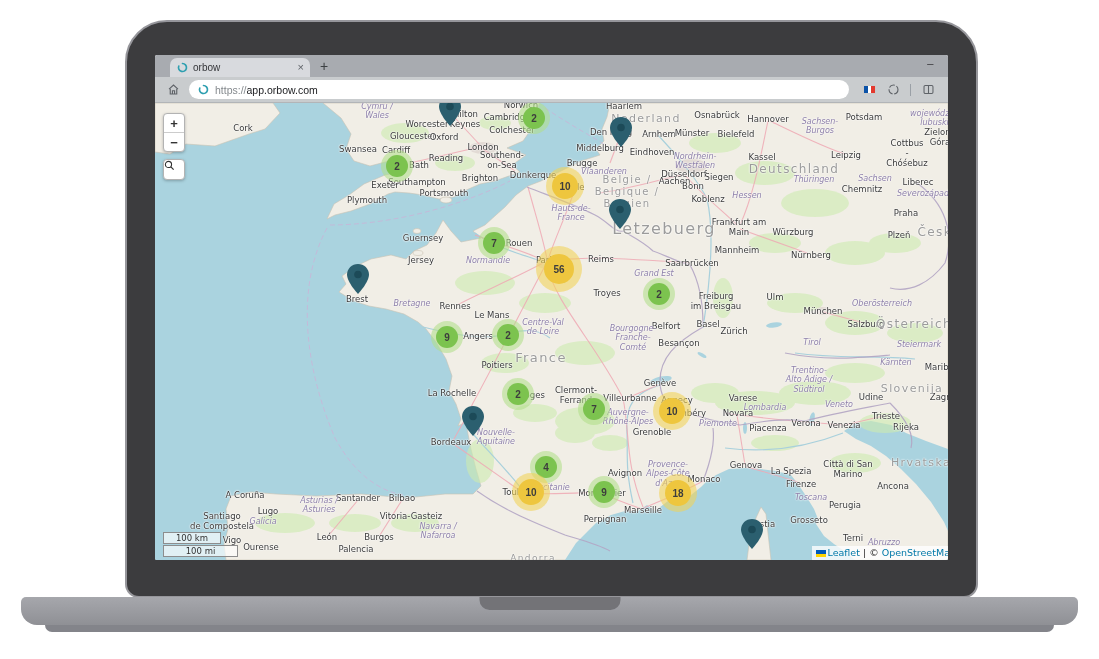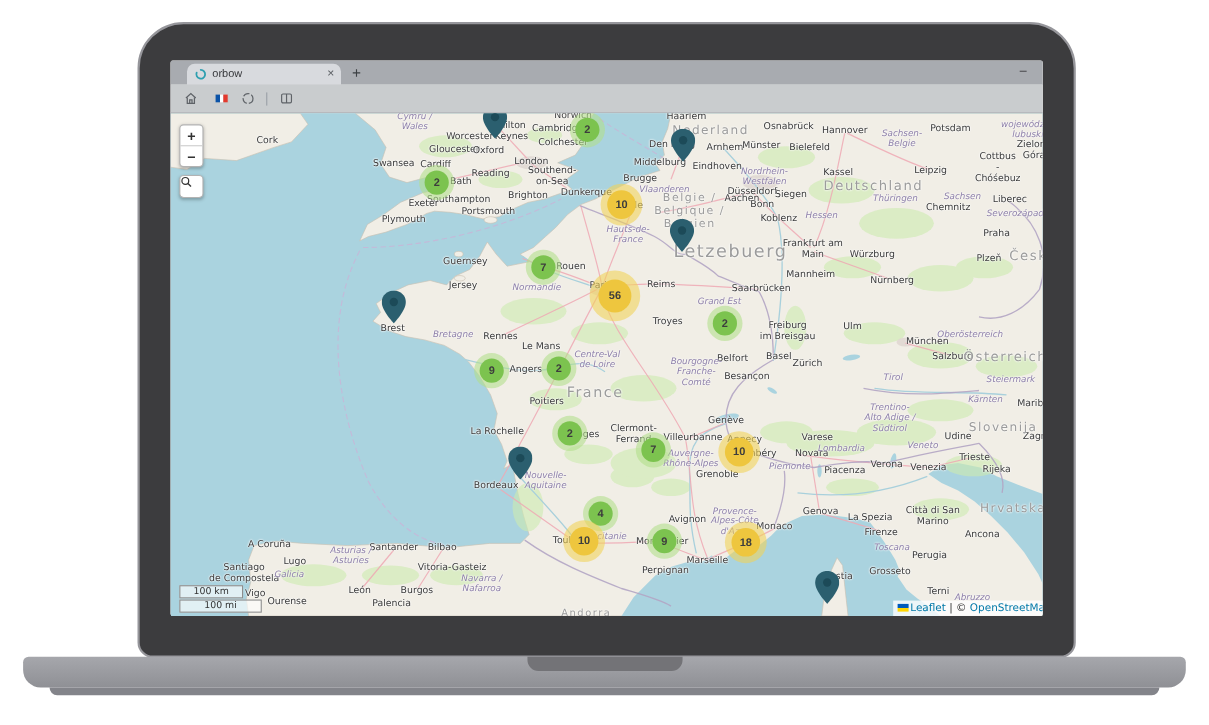--- a/index.html
+++ b/index.html
@@ -102,20 +102,28 @@
     </div>
 
     <div id="addrbar">
       <span class="chrome-icon">
         <svg width="13" height="13" viewBox="0 0 16 16" fill="none" stroke="#5f6368" stroke-width="1.4">
           <path d="M2.5 7.5 L8 2.5 L13.5 7.5"></path>
             <path d="M4 7 V13.5 H12 V7"></path>
             <path d="M6.7 13.5 V9.5 H9.3 V13.5"></path>
         </svg>
       </span>
+      <div id="url-pill">
+        <span style="display:flex">
+          <svg width="11" height="11" viewBox="0 0 16 16">
+              <path d="M8 2.2 a5.8 5.8 0 1 1 -5.4 3.6" fill="none" stroke="#2e9fb0" stroke-width="2.4" stroke-linecap="round"></path>
+            </svg>
+        </span>
+        <span id="url-text"><span class="url-scheme">https://</span><span class="url-host">app.orbow.com</span></span>
+      </div>
       <div id="addr-right">
         <span class="flag">
             <span style="background:#0b53a8"></span>
             <span style="background:#fff"></span>
             <span style="background:#e3392e"></span>
           </span>
         <span class="chrome-icon">
           <svg width="13" height="13" viewBox="0 0 16 16">
               <circle cx="8" cy="8" r="5.5" fill="none" stroke="#5f6368" stroke-width="1.4" stroke-dasharray="7.5 2.2"></circle>
             </svg>
@@ -343,21 +351,21 @@
           <div class="mlbl lbl-city" style="left: 744px; top: 132px;">Plzeň</div>
           <div class="mlbl lbl-city" style="left: 584px; top: 124px;">Frankfurt am
 Main</div>
           <div class="mlbl lbl-city" style="left: 638px; top: 129px;">Würzburg</div>
           <div class="mlbl lbl-city" style="left: 582px; top: 147px;">Mannheim</div>
           <div class="mlbl lbl-city" style="left: 656px; top: 152px;">Nürnberg</div>
           <div class="mlbl lbl-city" style="left: 537px; top: 160px;">Saarbrücken</div>
           <div class="mlbl lbl-city" style="left: 561px; top: 198px;">Freiburg
 im Breisgau</div>
           <div class="mlbl lbl-city" style="left: 620px; top: 194px;">Ulm</div>
-          <div class="mlbl lbl-city" style="left: 688px; top: 208px;">München</div>
+          <div class="mlbl lbl-city" style="left: 668px; top: 208px;">München</div>
           <div class="mlbl lbl-city" style="left: 711px; top: 221px;">Salzburg</div>
           <div class="mlbl lbl-city" style="left: 553px; top: 221px;">Basel</div>
           <div class="mlbl lbl-city" style="left: 579px; top: 228px;">Zürich</div>
           <div class="mlbl lbl-city" style="left: 588px; top: 295px;">Varese</div>
           <div class="mlbl lbl-city" style="left: 583px; top: 310px;">Novara</div>
           <div class="mlbl lbl-city" style="left: 613px; top: 325px;">Piacenza</div>
           <div class="mlbl lbl-city" style="left: 651px; top: 320px;">Verona</div>
           <div class="mlbl lbl-city" style="left: 689px; top: 322px;">Venezia</div>
           <div class="mlbl lbl-city" style="left: 731px; top: 313px;">Trieste</div>
           <div class="mlbl lbl-city" style="left: 716px; top: 294px;">Udine</div>
@@ -406,21 +414,21 @@
 Franche-
 Comté</div>
           <div class="mlbl lbl-region" style="left: 499px; top: 171px;">Grand Est</div>
           <div class="mlbl lbl-region" style="left: 449px; top: 69px;">Vlaanderen</div>
           <div class="mlbl lbl-region" style="left: 540px; top: 58px;">Nordrhein-
 Westfalen</div>
           <div class="mlbl lbl-region" style="left: 592px; top: 93px;">Hessen</div>
           <div class="mlbl lbl-region" style="left: 659px; top: 77px;">Thüringen</div>
           <div class="mlbl lbl-region" style="left: 720px; top: 76px;">Sachsen</div>
           <div class="mlbl lbl-region" style="left: 665px; top: 23px;">Sachsen-
-Belgie</div>
+Burgos</div>
           <div class="mlbl lbl-region" style="left: 768px; top: 91px;">Severozápad</div>
           <div class="mlbl lbl-region" style="left: 782px; top: 15px;">województwo
 lubuskie</div>
           <div class="mlbl lbl-region" style="left: 108px; top: 419px;">Galicia</div>
           <div class="mlbl lbl-region" style="left: 164px; top: 402px;">Asturias /
 Asturies</div>
           <div class="mlbl lbl-region" style="left: 283px; top: 428px;">Navarra /
 Nafarroa</div>
           <div class="mlbl lbl-region" style="left: 610px; top: 305px;">Lombardia</div>
           <div class="mlbl lbl-region" style="left: 563px; top: 321px;">Piemonte</div>

